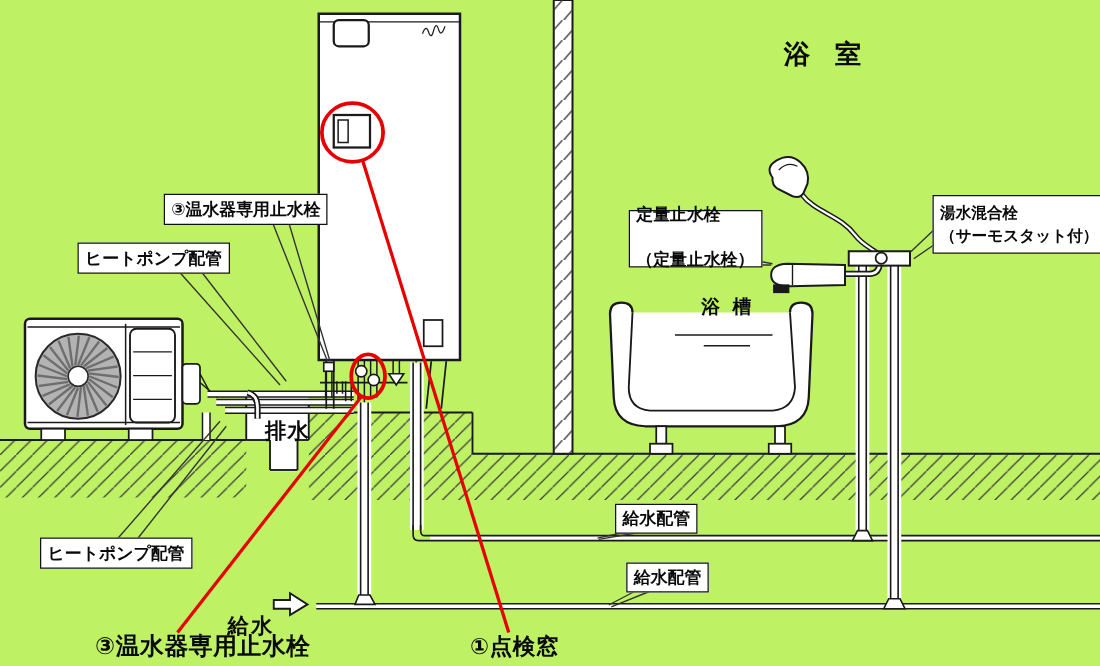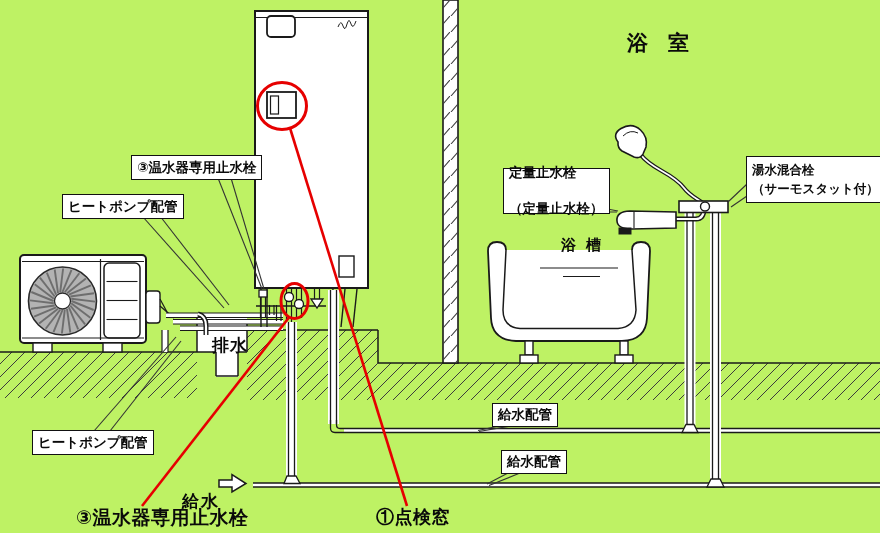--- a/index.html
+++ b/index.html
@@ -9,21 +9,21 @@
   .txt{position:absolute;font-weight:bold;white-space:nowrap;line-height:1.1;}
   .callout{position:absolute;border:1.6px solid #111;background:#fff;font-weight:bold;
            padding:2px 5px;box-sizing:border-box;display:flex;flex-direction:column;
            justify-content:center;white-space:nowrap;z-index:5;}
   .callout .ln{line-height:1.45;}
   .room{font-size:21px;letter-spacing:20px;}
   .tub{font-size:15px;letter-spacing:10px;}
   .drain{font-size:17px;letter-spacing:1px;}
   .supply{font-size:17px;letter-spacing:2px;}
   .note{font-size:19px;letter-spacing:0.5px;z-index:6;}
-  .note1{font-size:18px;font-family:Liberation Serif, serif;}
+  .note1{font-size:18px;}
   .fs13{font-size:13.5px;}
   .fs12{font-size:12.5px;}
 </style>
 </head>
 <body>
 
 <div id="stage">
 
   <svg id="art" width="880" height="533" viewBox="0 0 880 533">
     <defs>

